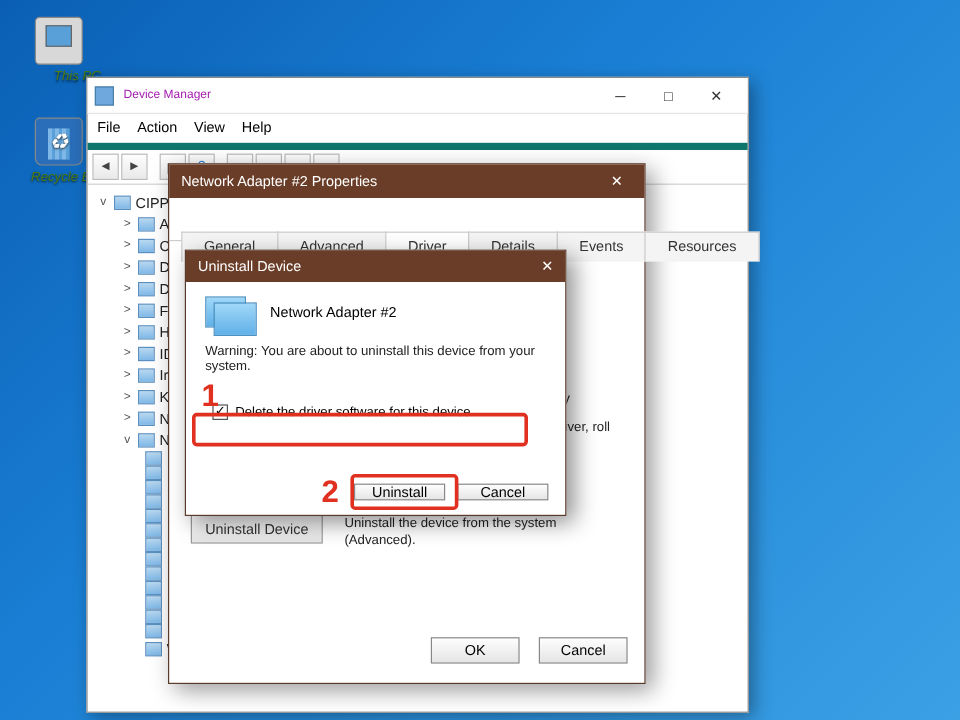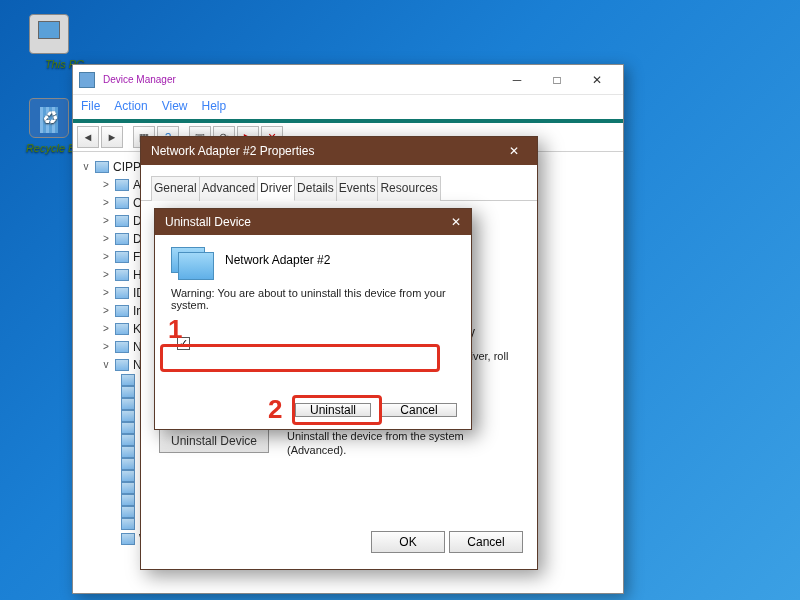--- a/index.html
+++ b/index.html
@@ -20,49 +20,49 @@
   
   .win {
     position: absolute; left: 72px; top: 64px; width: 552px; height: 530px;
     background: #fff; border: 1px solid #888; box-shadow: 4px 4px 14px rgba(0,0,0,.35);
   }
   .titlebar { height: 30px; display:flex; align-items:center; padding:0 6px; background:#fff; border-bottom:1px solid #e5e5e5; }
   .titlebar .ticon { width:16px; height:16px; background:#6fa8dc; margin-right:8px; border:1px solid #4a7fa8; }
   .titlebar .ttxt { flex:1; font-size:10px; color:#a21caf; }
   .winbtns { display:flex; }
   .winbtn { width:40px; height:28px; display:flex; align-items:center; justify-content:center; color:#333; }
-  .menubar { display:flex; gap:14px; padding:4px 8px 6px; color:#3b82f6; font-size:12px; border-bottom:4px solid #0f766e; }
+  .menubar { display:flex; gap:14px; padding:4px 8px 6px; color:#000000; font-size:12px; border-bottom:6px solid #0f766e; }
   .toolbar { display:flex; gap:2px; padding:3px 4px; border-bottom:1px solid #d0d0d0; align-items:center; }
   .tbtn { width:22px; height:22px; border:1px solid #bbb; background:linear-gradient(#fdfdfd,#e9e9e9); display:flex; align-items:center; justify-content:center; font-size:11px; color:#444; }
   .tbtn.sep { border:0; background:none; width:6px; }
   .tree { padding:6px 0 6px 8px; color:#222; font-size:12px; line-height:18px; overflow:hidden; }
   .node { display:flex; align-items:center; gap:4px; padding-left:0; }
   .child { padding-left:20px; }
   .grand { padding-left:40px; }
   .expander { width:10px; color:#555; font-size:10px; display:inline-block; text-align:center; }
   .nicon { width:14px; height:12px; background:linear-gradient(#b8d8f0,#7fb8e8); border:1px solid #5a90c0; display:inline-block; }
   .nlabel { white-space:nowrap; }
 
   
   .props {
     position:absolute; left:140px; top:136px; width:398px; height:434px;
     background:#fff; border:1px solid #5a3a2a; box-shadow:6px 6px 18px rgba(0,0,0,.4);
   }
   .props .ptitle { height:28px; background:#6a3d28; color:#fff; display:flex; align-items:center; padding:0 10px; font-size:12px; }
   .props .ptitle .pt { flex:1; }
   .props .closex { width:26px; height:22px; display:flex; align-items:center; justify-content:center; color:#fff; }
   .tabs { display:flex; padding:10px 10px 0; gap:0; border-bottom:1px solid #ccc; font-size:12px; }
-  .tab { padding:4px 2px 5px; border:1px solid #ccc; border-bottom:none; background:#f4f4f4; margin-right:-1px; color:#333; position:relative; top:1px; }
+  .tab { padding:4px 18px 5px; border:1px solid #ccc; border-bottom:none; background:#f4f4f4; margin-right:-1px; color:#333; position:relative; top:18px; }
   .tab.active { background:#fff; z-index:2; border-bottom:1px solid #fff; }
   .panel { padding:14px 18px 10px; position:relative; }
   .row { display:flex; align-items:flex-start; margin-bottom:14px; }
   .row .btn { width:110px; height:24px; border:1px solid #999; background:linear-gradient(#fdfdfd,#e5e5e5); font-size:12px; color:#333; display:flex; align-items:center; justify-content:center; margin-right:18px; }
   .row .btn.disabled { color:#9a9a9a; }
   .row .desc { flex:1; font-size:11px; color:#222; line-height:14px; }
-  .dlgbtns { position:absolute; right:14px; bottom:10px; display:flex; gap:4px; }
+  .dlgbtns { position:absolute; right:14px; bottom:10px; display:flex; gap:16px; }
   .dlgbtn { width:74px; height:22px; border:1px solid #888; background:linear-gradient(#fdfdfd,#e5e5e5); font-size:12px; display:flex; align-items:center; justify-content:center; }
 
   
   .uninst {
     position:absolute; left:154px; top:208px; width:318px; height:222px;
     background:#fff; border:1px solid #5a3a2a; box-shadow:6px 6px 18px rgba(0,0,0,.45); z-index:10;
   }
   .uninst .utitle { height:26px; background:#6a3d28; color:#fff; display:flex; align-items:center; padding:0 10px; font-size:12px; }
   .uninst .utitle .ut { flex:1; }
   .uninst .ubody { padding:12px 16px 10px; position:relative; height:calc(100% - 26px); }
@@ -286,20 +286,21 @@
     <span class="closex">✕</span>
   </div>
   <div class="ubody">
     <div class="devrow">
       <div class="dicon"></div>
       <div style="font-size:12px;">Network Adapter #2</div>
     </div>
     <div class="warn">Warning: You are about to uninstall this device from your system.</div>
     <div class="chkrow">
       <div class="chk">✓</div>
+      <span>Delete the driver software for this device.</span>
     </div>
     <div class="ubtns">
       <div class="ubtn">Uninstall</div>
       <div class="ubtn">Cancel</div>
     </div>
   </div>
 </div>
 
 <div class="callout" style="left:160px; top:344px; width:280px; height:28px;"></div>
 <div class="callnum" style="left:168px; top:314px;">1</div>

